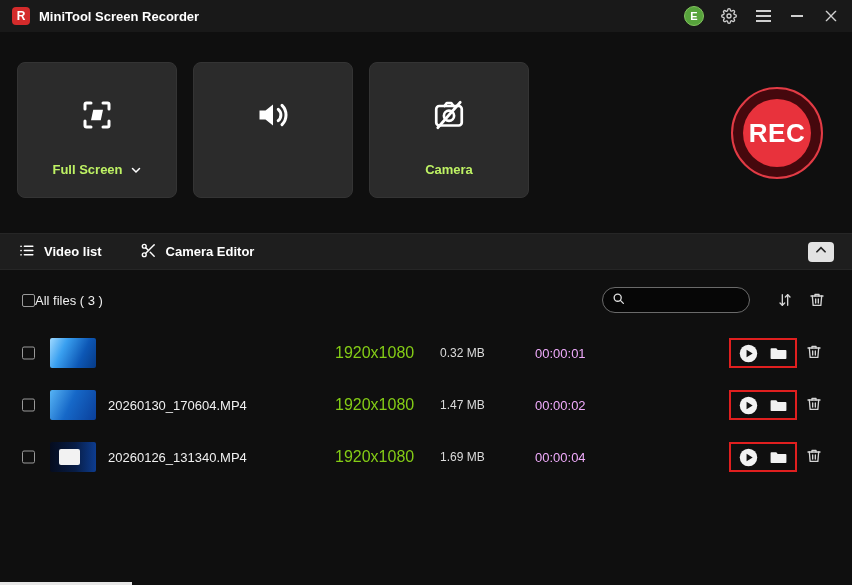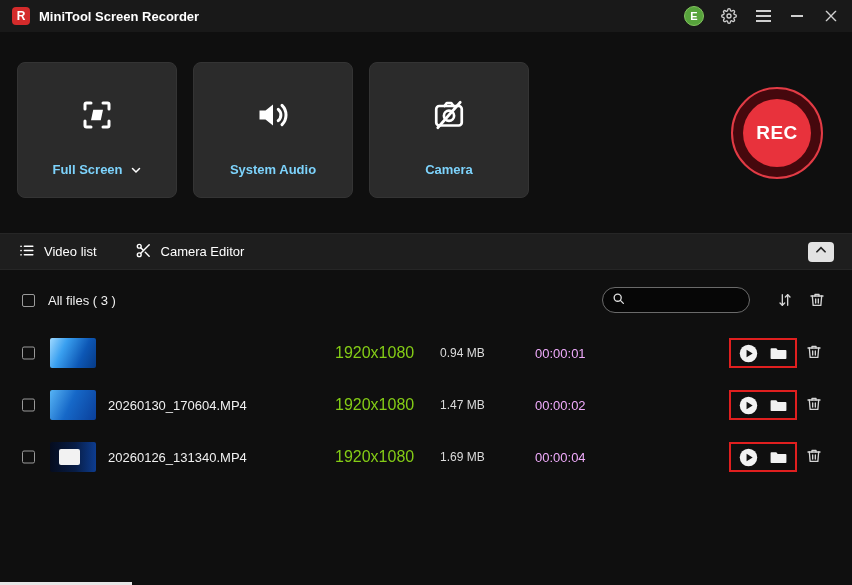--- a/index.html
+++ b/index.html
@@ -37,61 +37,61 @@
   .controls { position:absolute; top:62px; left:17px; display:flex; gap:16px; }
   .card {
     width:160px; height:136px; background:#2b2b2b; border-radius:8px;
     position:relative; cursor:pointer; border:1px solid #343434;
   }
   .card-icon { position:absolute; top:34px; left:0; right:0; display:flex; justify-content:center; color:#fff; }
   .card-icon svg { width:36px; height:36px; }
   .card-label {
     position:absolute; bottom:20px; left:0; right:0;
     display:flex; justify-content:center; align-items:center; gap:7px;
-    font-size:13px; font-weight:bold; color:#7dd3fc;
+    font-size:13px; font-weight:bold; color:#bef264;
   }
   .chev-down svg { width:12px; height:12px; color:#fff; display:block; }
 
   
   .rec-outer {
     position:absolute; left:731px; top:87px; width:92px; height:92px;
     border-radius:50%; background:#45080d; border:2px solid #e23b45;
     display:flex; align-items:center; justify-content:center; cursor:pointer;
   }
   .rec-inner {
     width:68px; height:68px; border-radius:50%; background:#e8323c;
     display:flex; align-items:center; justify-content:center;
-    font-size:19px; font-weight:bold; color:#fff; letter-spacing:.5px;
+    font-size:26px; font-weight:bold; color:#fff; letter-spacing:.5px;
   }
 
   
   .tabsbar {
     position:absolute; top:233px; left:0; right:0; height:37px;
     background:#1e1e1e; display:flex; align-items:center;
     padding:0 18px; gap:38px; border-top:1px solid #262626; border-bottom:1px solid #262626;
   }
-  .tab { display:flex; align-items:center; gap:9px; font-size:13px; font-weight:normal; color:#fff; cursor:pointer;justify-content:space-between; }
+  .tab { display:flex; align-items:center; gap:9px; font-size:13px; font-weight:bold; color:#fff; cursor:pointer;justify-content:space-between; }
   .tab svg { width:17px; height:17px; }
   .collapse-btn {
     margin-left:auto; width:26px; height:20px; background:#e2e2e2;
     border-radius:4px; display:flex; align-items:center; justify-content:center;
     cursor:pointer; color:#222;
   }
   .collapse-btn svg { width:14px; height:14px; }
 
   
   .files-header {
     position:absolute; top:278px; left:0; right:0; height:44px;
     display:flex; align-items:center; padding:0 26px 0 22px;
   }
   .checkbox {
     width:13px; height:13px; border:1.5px solid #9a9a9a; border-radius:2px;
     background:transparent; display:inline-block; cursor:pointer; flex:none;
   }
-  .allfiles-label { margin-left:13px; font-size:13px; color:#f0f0f0; }
+  .allfiles-label { font-size:13px; color:#f0f0f0; }
   .searchbox {
     margin-left:auto; width:148px; height:26px; border-radius:13px;
     background:#060606; border:1px solid #6a6a6a;
     display:flex; align-items:center; padding:0 9px; gap:6px;
   }
   .searchbox svg { width:13px; height:13px; color:#dcdcdc; flex:none; }
   .searchbox input {
     background:transparent; border:none; outline:none; color:#fff;
     font-size:12px; width:100%; font-family:"Liberation Sans", sans-serif;
   }
@@ -186,23 +186,20 @@
   </div>
 
   <div class="card">
     <div class="card-icon">
       <svg viewBox="0 0 24 24" fill="currentColor">
         <path d="M3 9v6h4l5 4V5L7 9H3z"></path>
         <path d="M15.5 8.2a5 5 0 0 1 0 7.6" fill="none" stroke="currentColor" stroke-width="2" stroke-linecap="round"></path>
         <path d="M18 5.6a9 9 0 0 1 0 12.8" fill="none" stroke="currentColor" stroke-width="2" stroke-linecap="round"></path>
       </svg>
     </div>
-    <div class="card-label">
-      <span>System Audio</span>
-    </div>
   </div>
 
 
   <div class="card">
     <div class="card-icon">
       <svg viewBox="0 0 24 24" fill="none" stroke="currentColor" stroke-width="1.8" stroke-linecap="round" stroke-linejoin="round">
         <path d="M9 6l1.5-2h3L15 6"></path>
         <rect x="3.5" y="6" width="17" height="13" rx="2"></rect>
         <circle cx="12" cy="12.5" r="3.4"></circle>
         <line x1="4.5" y1="20.5" x2="19.5" y2="3.5"></line>
@@ -282,21 +279,21 @@
         <line x1="10" y1="10.5" x2="10" y2="16.5"></line>
         <line x1="14" y1="10.5" x2="14" y2="16.5"></line>
     </svg>
   </span>
 </div>
 
 <div class="file-row" style="top:327px">
   <span class="checkbox fr-check"></span>
   <span class="thumb thumb-a"></span>
   <span class="fres">1920x1080</span>
-  <span class="fsize">0.94 MB</span>
+  <span class="fsize">0.32 MB</span>
   <span class="fdur">00:00:01</span>
   <span class="row-actions">
     <span class="play-btn">
       <svg viewBox="0 0 24 24">
           <circle cx="12" cy="12" r="10" fill="#f2f2f2"></circle>
           <path d="M9.8 7.8l7 4.2-7 4.2z" fill="#141414"></path>
         </svg>
     </span>
     <span class="folder-btn">
       <svg viewBox="0 0 24 24" fill="currentColor">

